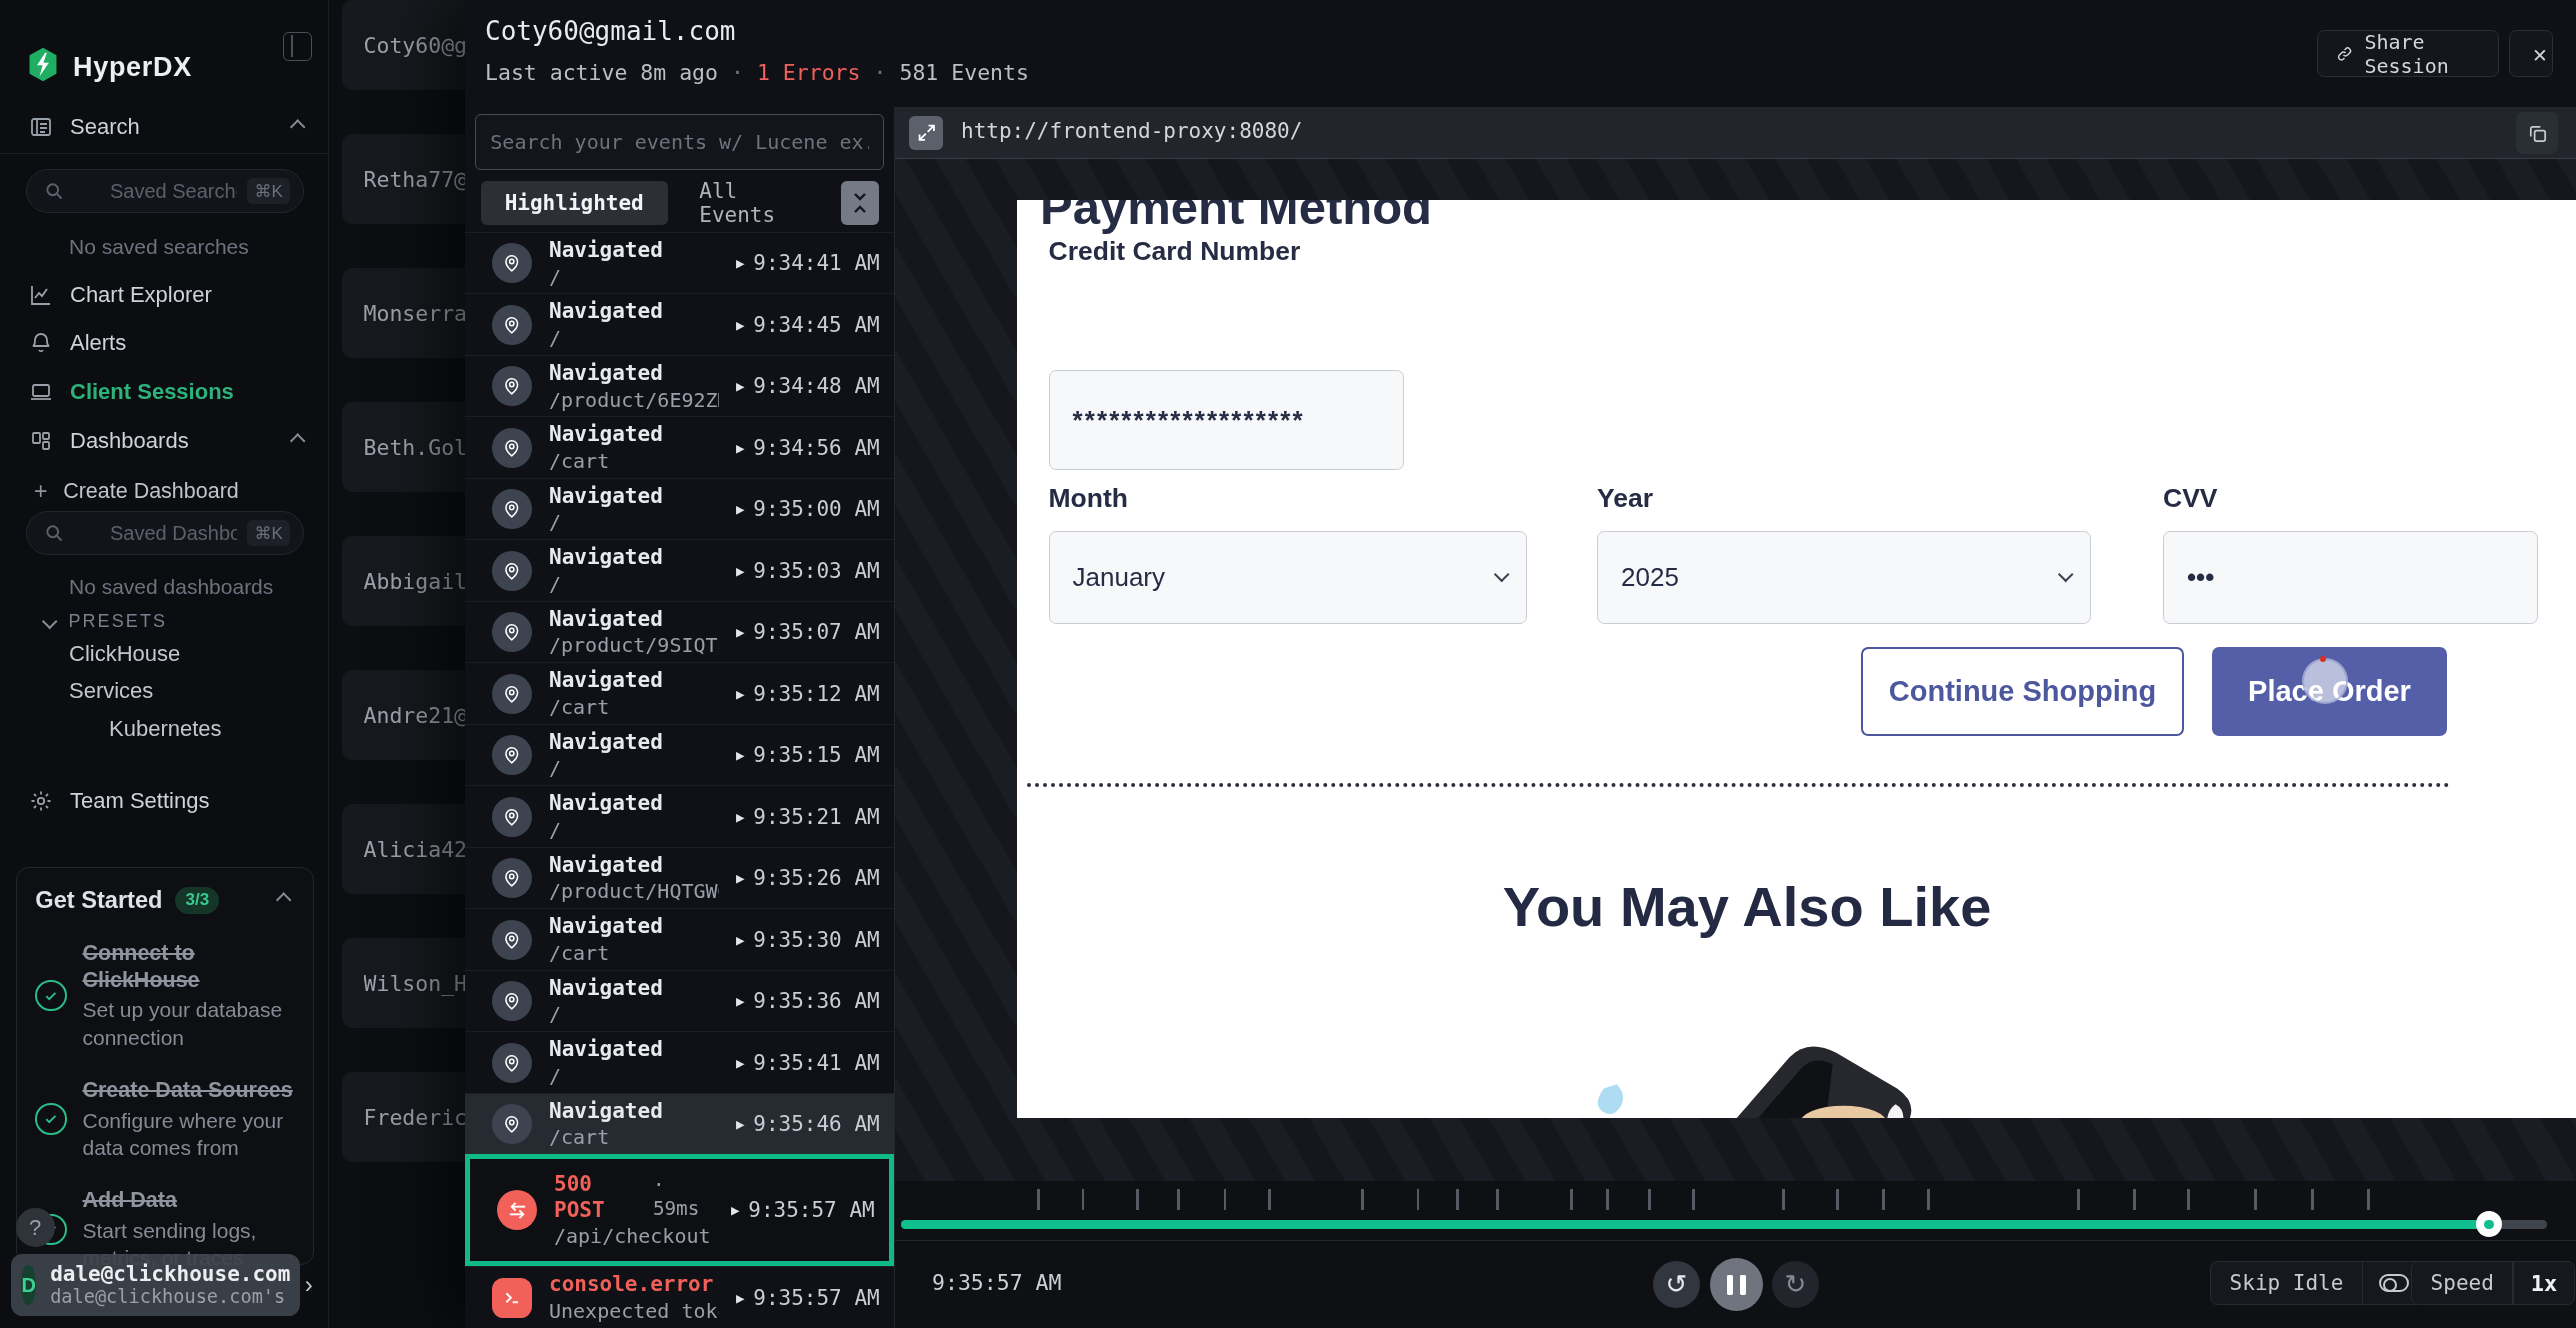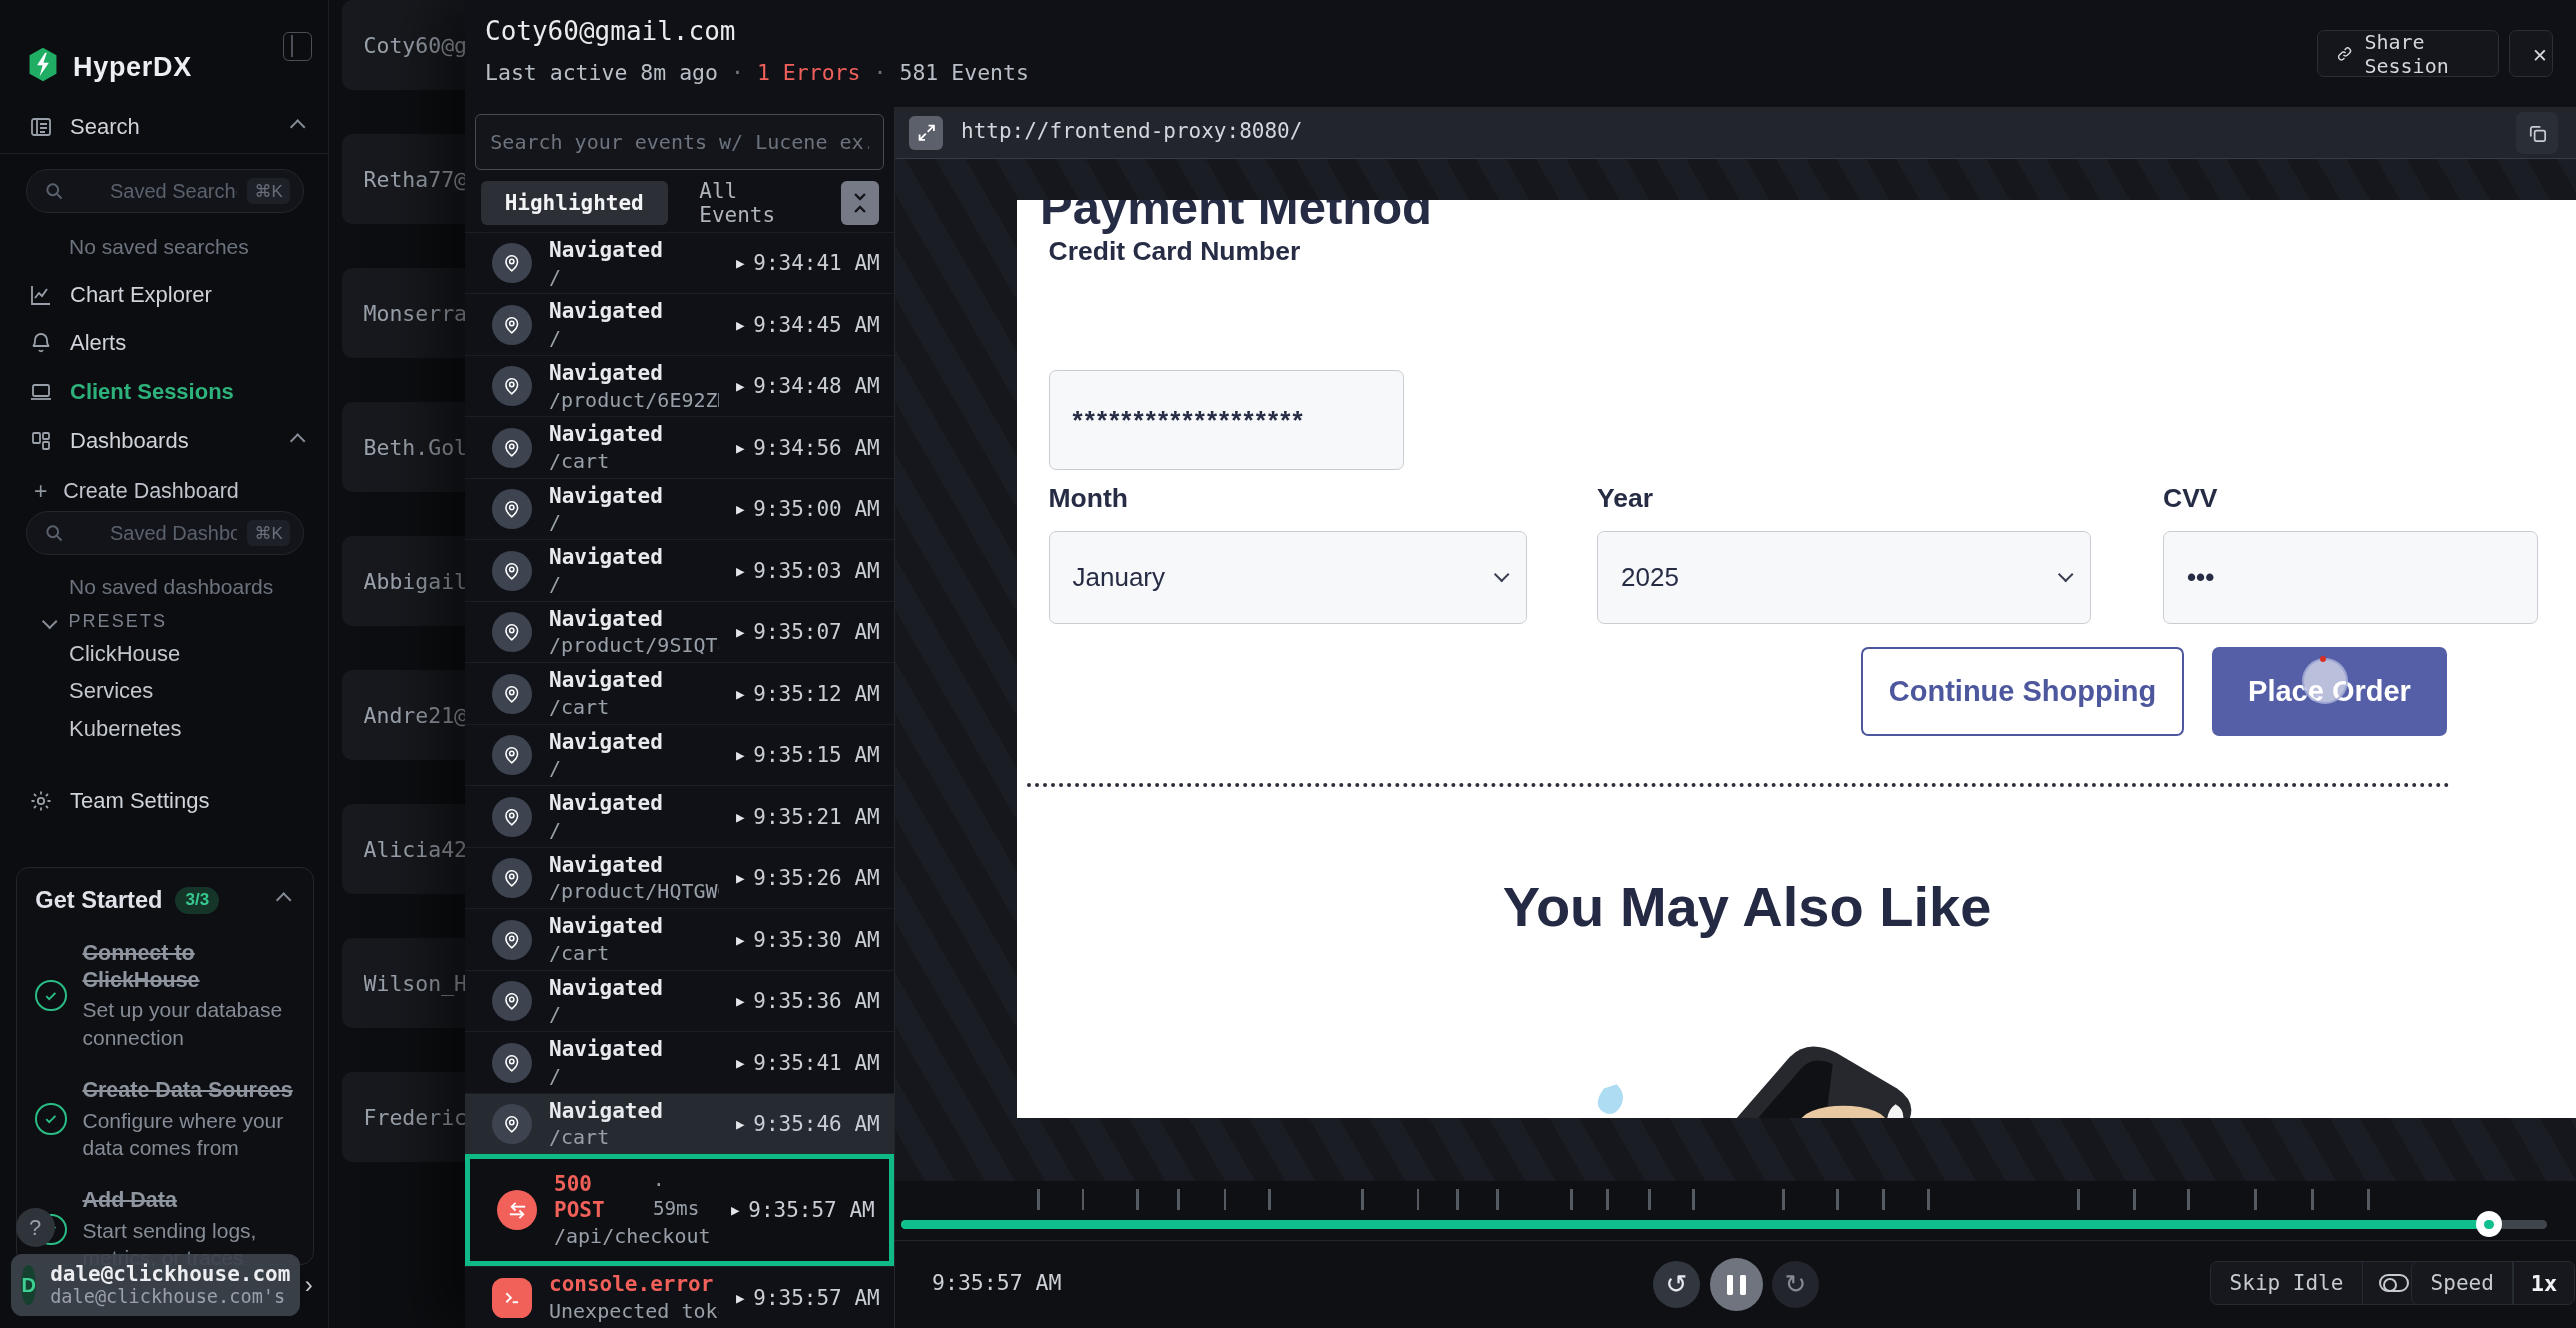--- a/index.html
+++ b/index.html
@@ -275,21 +275,21 @@
       <span class="kbd">⌘K</span>
     </div>
     <div class="muted-line" style="top:575px;">No saved dashboards</div>
 
     <div class="presets-head">
       <span class="chev down"></span>
       <span>PRESETS</span>
     </div>
     <div class="preset-item" style="top:641px;">ClickHouse</div>
     <div class="preset-item" style="top:678px;">Services</div>
-    <div class="preset-item" style="top:716px;">Kubernetes</div>
+    <div class="preset-item" style="top:716px;margin-left:40px;">Kubernetes</div>
 
     <div class="nav-item" style="top:781px;">
       <svg width="24" height="24" viewBox="0 0 24 24" fill="none" stroke="#9aa0a9" stroke-width="1.8">
           <circle cx="12" cy="12" r="3.2"></circle>
           <path d="M12 2.5v3M12 18.5v3M2.5 12h3M18.5 12h3M5 5l2.1 2.1M16.9 16.9L19 19M19 5l-2.1 2.1M7.1 16.9L5 19"></path>
         </svg>
       <span>Team Settings</span>
     </div>
 
     <div class="gs-card">

